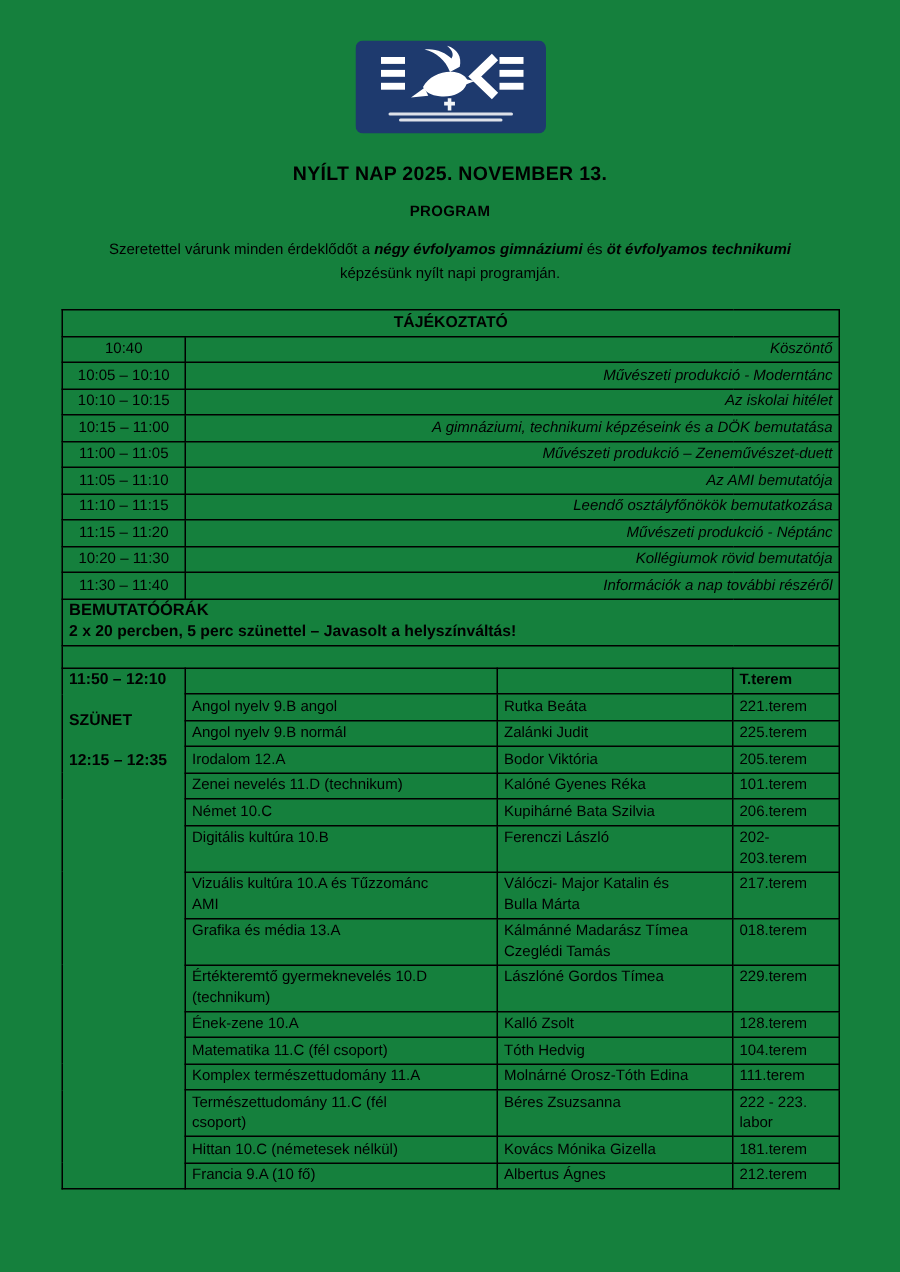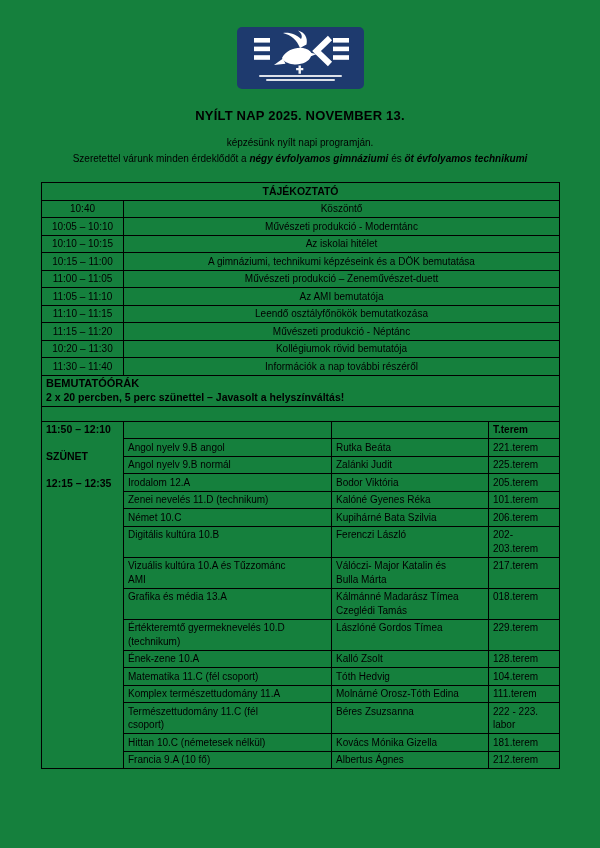--- a/index.html
+++ b/index.html
@@ -24,21 +24,21 @@
   table.program{
     border-collapse:collapse;table-layout:fixed;width:518px;margin:15px 0 0 41px;
     font-size:10px;
   }
   table.program td{
     border:1px solid #000;padding:1.5px 4px;vertical-align:top;line-height:13.5px;
     overflow:hidden;
   }
   td.sec-header{text-align:center;font-weight:bold;font-size:10.5px;padding:2px 4px;}
   td.t-time{text-align:center;white-space:nowrap;}
-  td.t-event{text-align:center;}
+  td.t-event{text-align:right;font-style:italic;}
   td.banner{
     text-align:left;font-weight:bold;font-size:11px;line-height:17px;
     padding:14px 6px 5px;
   }
   td.banner .banner-sub{font-size:10.5px;}
   td.spacer-cell{height:11px;padding:0;}
   td.timeblock{
     font-weight:bold;font-size:10.5px;line-height:15px;vertical-align:middle;
     white-space:pre-line;padding-left:5px;
   }
@@ -76,24 +76,25 @@
       </g>
 
       <g fill="#ffffff" opacity="0.85">
         <rect x="22" y="48" width="83" height="2" rx="1"></rect>
         <rect x="29" y="52" width="69" height="2" rx="1"></rect>
       </g>
     </svg>
   </div>
 
   <div class="doc-title">NYÍLT NAP 2025. NOVEMBER 13.</div>
+  <div class="doc-subtitle">PROGRAM</div>
 
   <div class="intro">
+    <div><span>Szeretettel várunk minden érdeklődőt a </span><span class="emph">négy évfolyamos gimnáziumi</span><span> és </span><span class="emph">öt évfolyamos technikumi</span></div>
     <div>képzésünk nyílt napi programján.</div>
-    <div><span>Szeretettel várunk minden érdeklődőt a </span><span class="emph">négy évfolyamos gimnáziumi</span><span> és </span><span class="emph">öt évfolyamos technikumi</span></div>
   </div>
 
   <table class="program">
     <colgroup>
       <col style="width:82px">
         <col style="width:208px">
         <col style="width:157px">
         <col style="width:71px">
     </colgroup>
 

